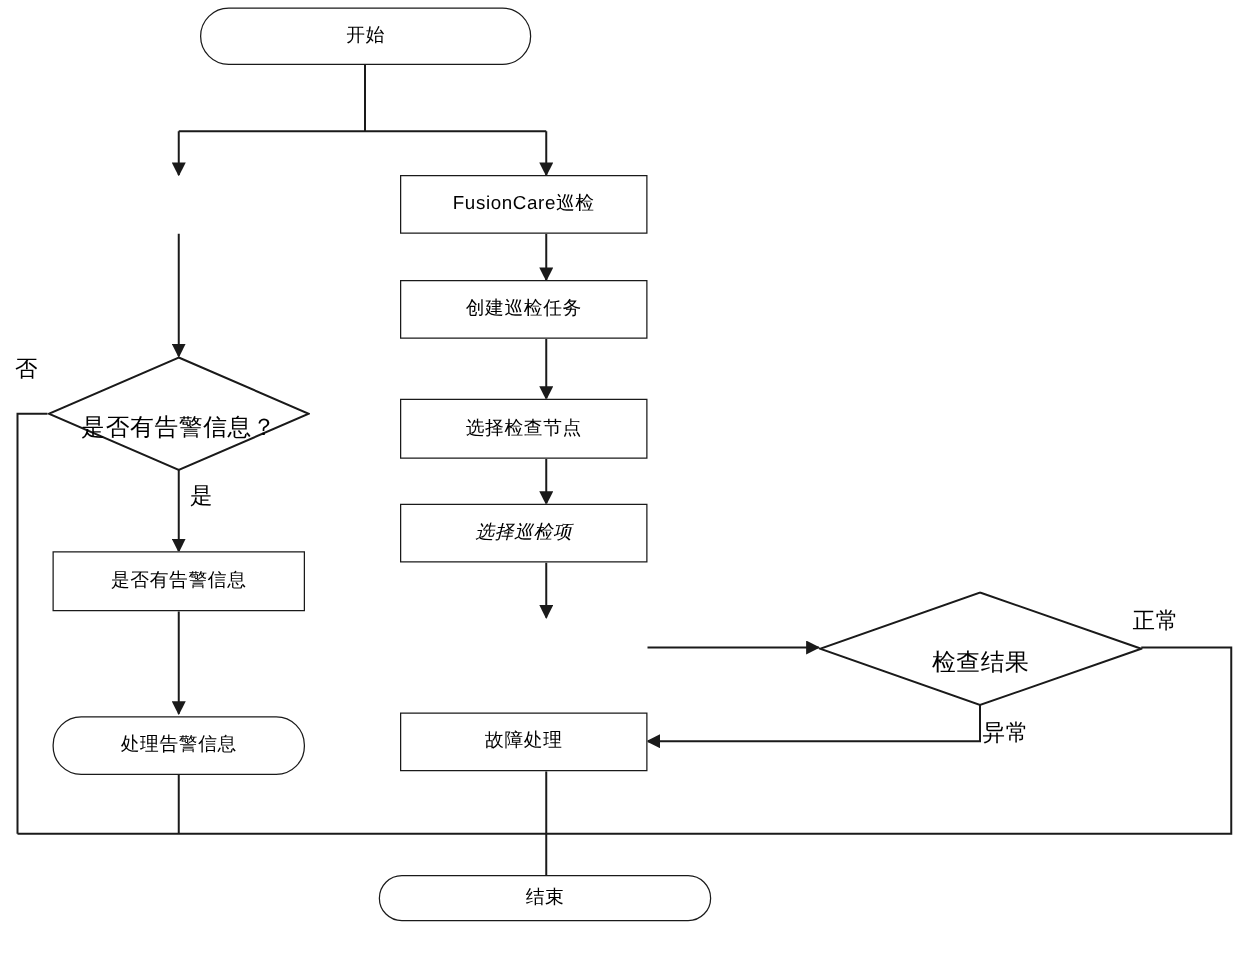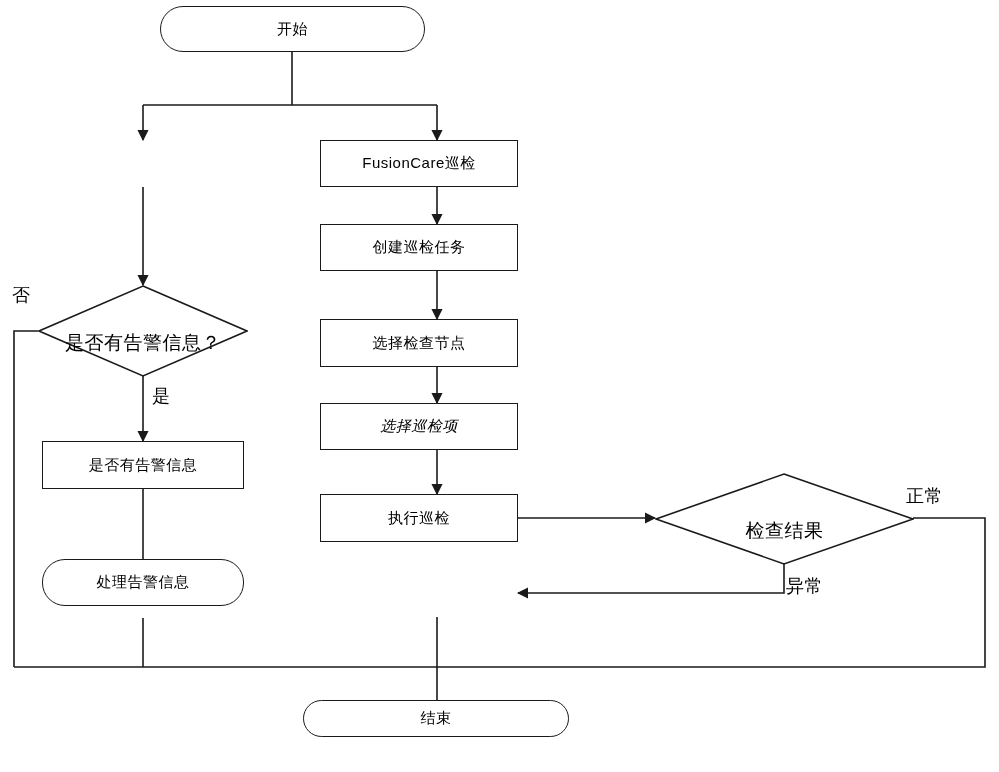--- a/index.html
+++ b/index.html
@@ -134,26 +134,26 @@
 
 
   <div class="node rect" style="left:320px; top:140px; width:198px; height:47px;">FusionCare巡检</div>
 
   <div class="node rect" style="left:320px; top:224px; width:198px; height:47px;">创建巡检任务</div>
 
   <div class="node rect" style="left:320px; top:319px; width:198px; height:48px;">选择检查节点</div>
 
   <div class="node rect" style="left:320px; top:403px; width:198px; height:47px;font-style:italic;">选择巡检项</div>
 
-  <div class="node rect" style="left:320px; top:494px; width:198px; height:48px;">执行巡检</div>
 
+  <div class="node rect" style="left:320px; top:570px; width:198px; height:47px;">故障处理</div>
 
   <div class="node rect" style="left:42px; top:441px; width:202px; height:48px;">是否有告警信息</div>
 
-  <div class="node rect" style="left:42px; top:559px; width:202px; height:47px;border-radius:23px;">处理告警信息</div>
+  <div class="node rect" style="left:42px; top:573px; width:202px; height:47px;border-radius:23px;">处理告警信息</div>
 
   <div class="node stadium" style="left:303px; top:700px; width:266px; height:37px;">结束</div>
 
   <div class="diamond-wrap" style="left:38px; top:285px; width:210px; height:92px;">
     <svg width="210" height="92" viewBox="0 0 210 92" xmlns="http://www.w3.org/2000/svg">
       <polygon points="105,1 209,46 105,91 1,46" fill="#ffffff" stroke="#1a1a1a" stroke-width="1.6"></polygon>
     </svg>
     <div class="diamond-label">是否有告警信息？</div>
   </div>
 

